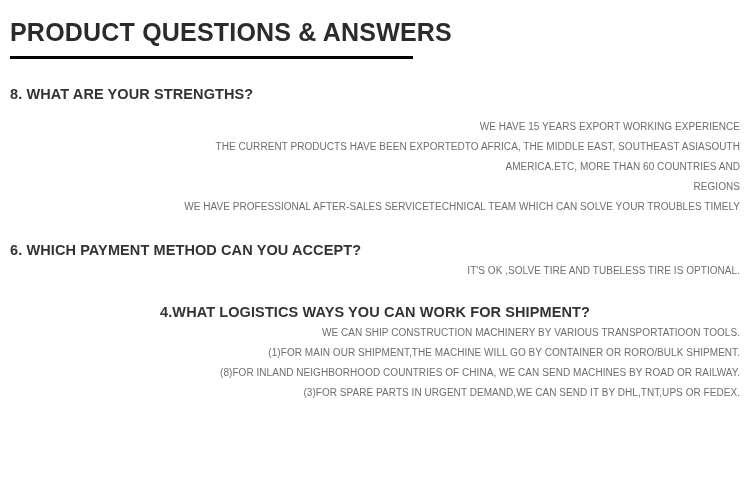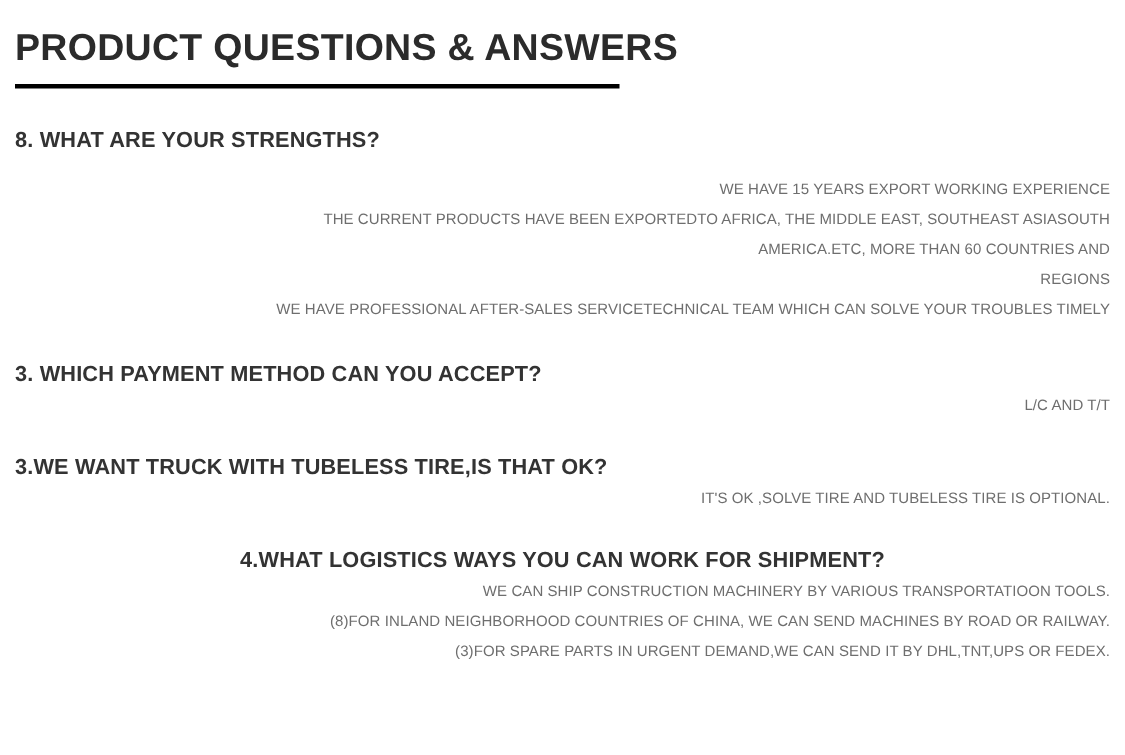--- a/index.html
+++ b/index.html
@@ -98,36 +98,33 @@
       <div class="qa-answer gap-a1">
         <div class="answer-line">WE HAVE 15 YEARS EXPORT WORKING EXPERIENCE</div>
         <div class="answer-line">THE CURRENT PRODUCTS HAVE BEEN EXPORTEDTO AFRICA, THE MIDDLE EAST, SOUTHEAST ASIASOUTH</div>
         <div class="answer-line">AMERICA.ETC, MORE THAN 60 COUNTRIES AND</div>
         <div class="answer-line">REGIONS</div>
         <div class="answer-line">WE HAVE PROFESSIONAL AFTER-SALES SERVICETECHNICAL TEAM WHICH CAN SOLVE YOUR TROUBLES TIMELY</div>
       </div>
     </div>
 
     <div class="qa-item">
-      <p class="qa-question gap-q2">3. WHICH PAYMENT METHOD CAN YOU ACCEPT?</p>
-      <div class="qa-answer gap-a2">
-        <div class="answer-line">L/C AND T/T</div>
-      </div>
+      <p class="qa-question gap-q2">6. WHICH PAYMENT METHOD CAN YOU ACCEPT?</p>
     </div>
 
     <div class="qa-item">
-      <p class="qa-question gap-q3">3.WE WANT TRUCK WITH TUBELESS TIRE,IS THAT OK?</p>
       <div class="qa-answer gap-a3">
         <div class="answer-line">IT'S OK ,SOLVE TIRE AND TUBELESS TIRE IS OPTIONAL.</div>
       </div>
     </div>
 
     <div class="qa-item">
       <p class="qa-question gap-q4">4.WHAT LOGISTICS WAYS YOU CAN WORK FOR SHIPMENT?</p>
       <div class="qa-answer gap-a4">
         <div class="answer-line">WE CAN SHIP CONSTRUCTION MACHINERY BY VARIOUS TRANSPORTATIOON TOOLS.</div>
+        <div class="answer-line">(1)FOR MAIN OUR SHIPMENT,THE MACHINE WILL GO BY CONTAINER OR RORO/BULK SHIPMENT.</div>
         <div class="answer-line">(8)FOR INLAND NEIGHBORHOOD COUNTRIES OF CHINA, WE CAN SEND MACHINES BY ROAD OR RAILWAY.</div>
         <div class="answer-line">(3)FOR SPARE PARTS IN URGENT DEMAND,WE CAN SEND IT BY DHL,TNT,UPS OR FEDEX.</div>
       </div>
     </div>
 
   </div>
 </div>
 
 </body></html>

